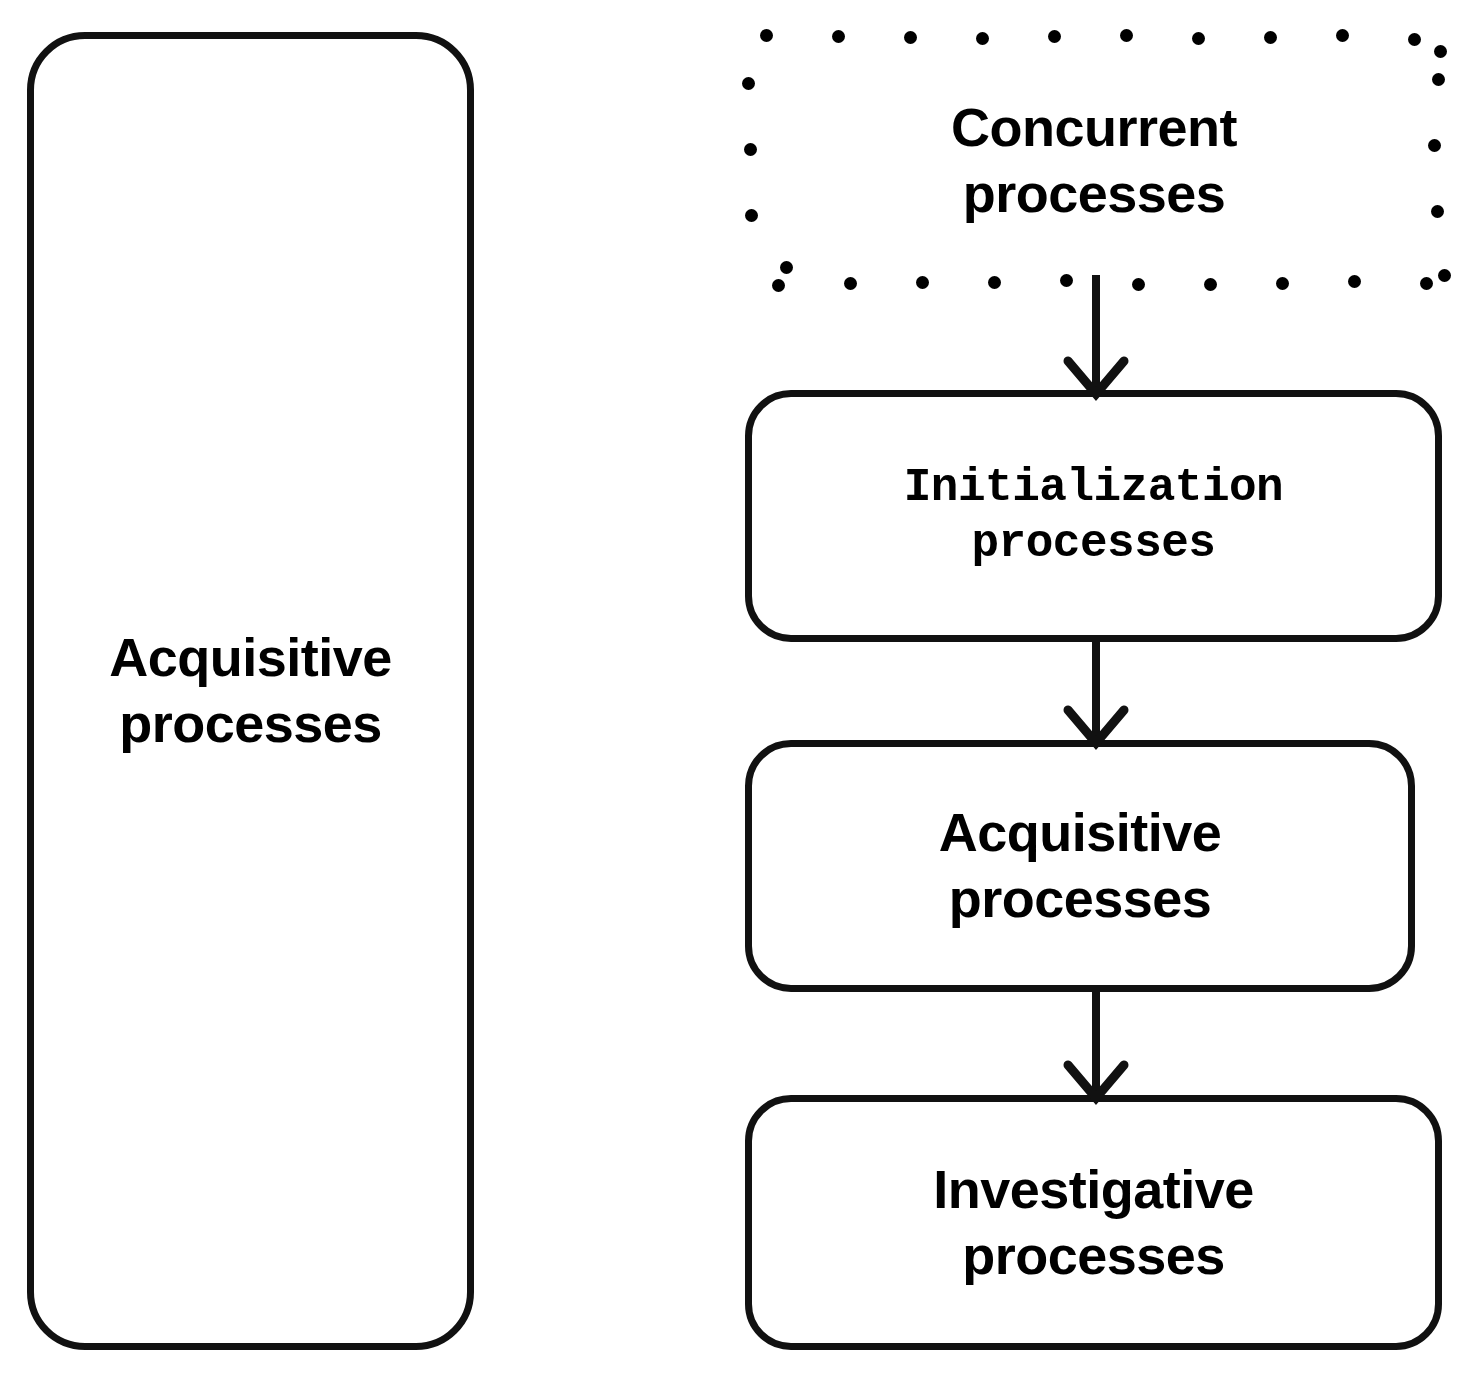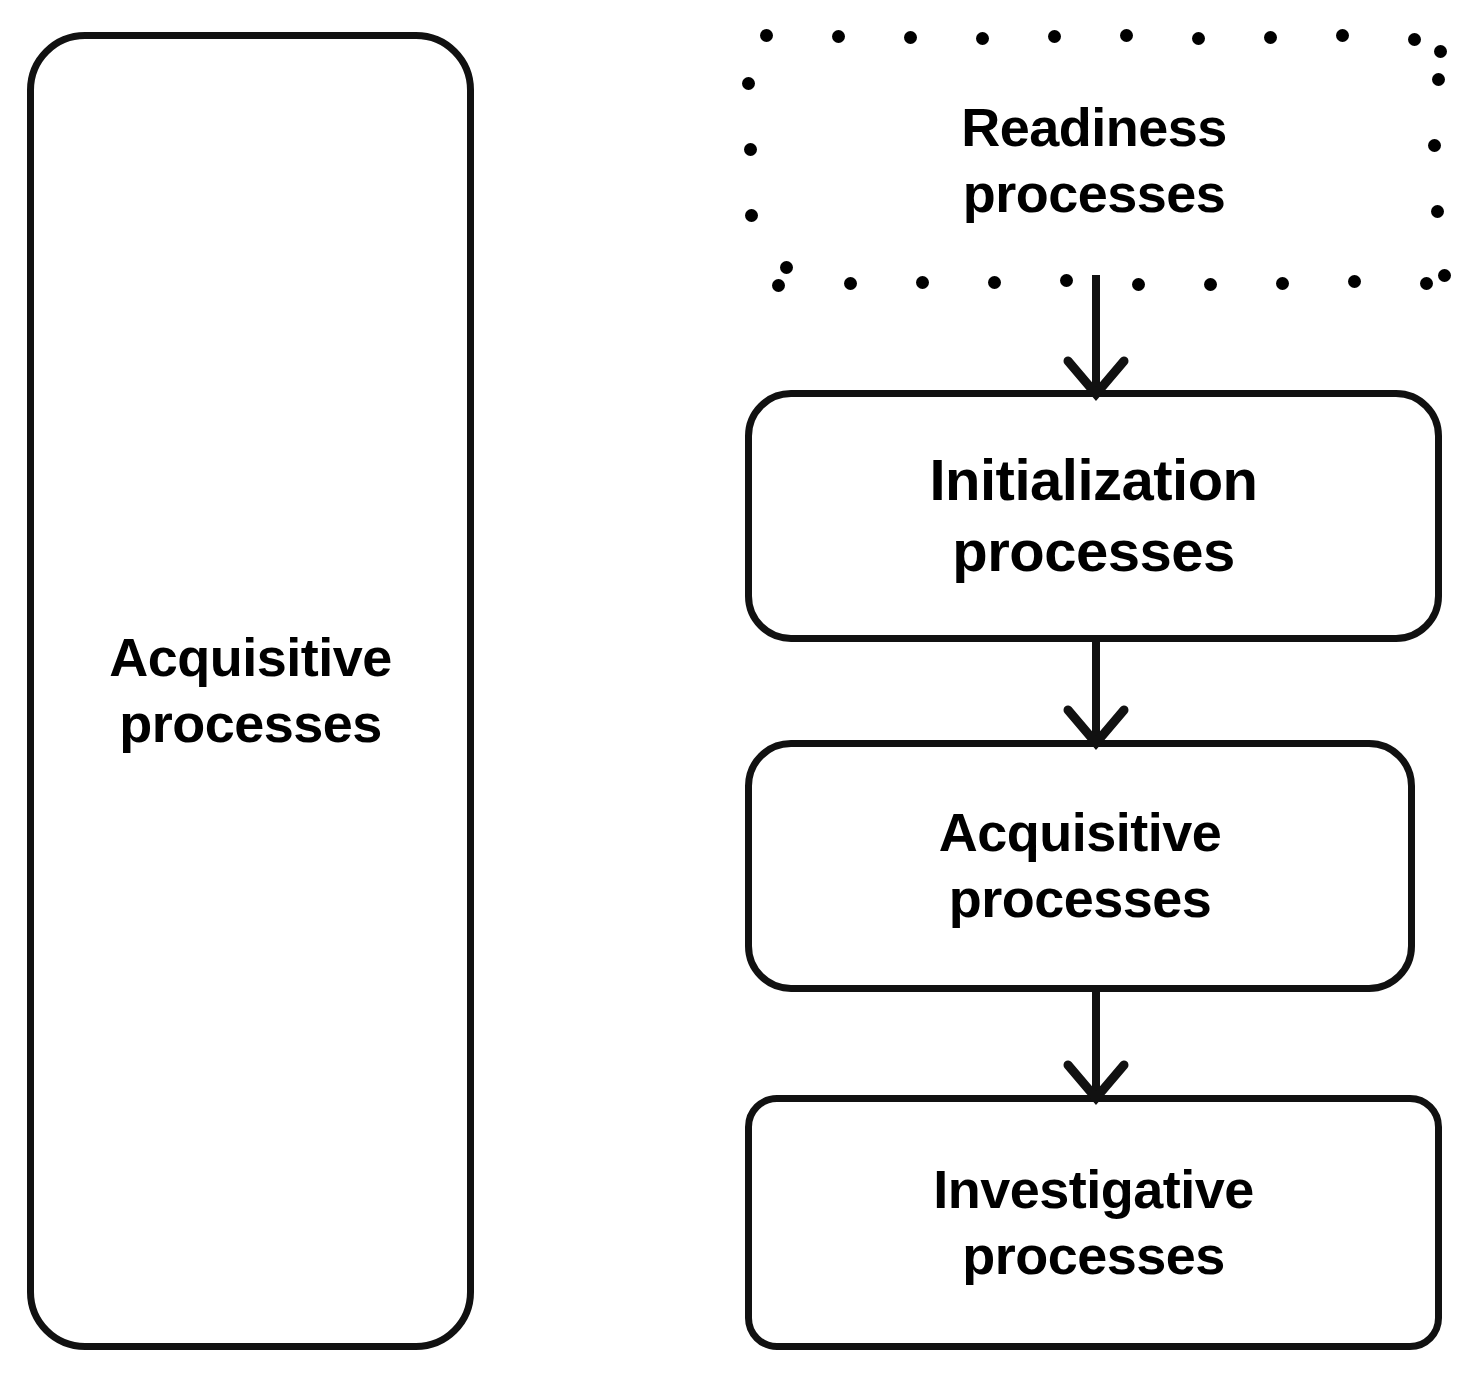--- a/index.html
+++ b/index.html
@@ -62,21 +62,21 @@
 <body>
 
 <div id="canvas">
 
   <div class="node solid-node tall-node" id="node-concurrent" style="left:27px; top:32px; width:447px; height:1318px; font-size:54px;">
     <span class="node-label">Acquisitive
 processes</span>
   </div>
 
   <div class="node" id="dotted-node" style="left:742px; top:29px; width:704px; height:264px; font-size:54px;">
-    <span class="node-label">Readiness
+    <span class="node-label">Concurrent
 processes</span>
   <span class="dotted-dot" style="left: 17.5px; top: -0.5px;"></span>
       <span class="dotted-dot" style="left: 89.5px; top: 0.5px;"></span>
       <span class="dotted-dot" style="left: 161.5px; top: 1.5px;"></span>
       <span class="dotted-dot" style="left: 233.5px; top: 2.5px;"></span>
       <span class="dotted-dot" style="left: 305.5px; top: 0.5px;"></span>
       <span class="dotted-dot" style="left: 377.5px; top: -0.5px;"></span>
       <span class="dotted-dot" style="left: 449.5px; top: 2.5px;"></span>
       <span class="dotted-dot" style="left: 521.5px; top: 1.5px;"></span>
       <span class="dotted-dot" style="left: 593.5px; top: -0.5px;"></span>
@@ -95,31 +95,31 @@
       <span class="dotted-dot" style="left: 1.5px; top: 113.5px;"></span>
       <span class="dotted-dot" style="left: 2.5px; top: 179.5px;"></span>
       <span class="dotted-dot" style="left: 689.5px; top: 43.5px;"></span>
       <span class="dotted-dot" style="left: 685.5px; top: 109.5px;"></span>
       <span class="dotted-dot" style="left: 688.5px; top: 175.5px;"></span>
       <span class="dotted-dot" style="left: 691.5px; top: 15.5px;"></span>
       <span class="dotted-dot" style="left: 695.5px; top: 239.5px;"></span>
       <span class="dotted-dot" style="left: 37.5px; top: 231.5px;"></span>
     </div>
 
-  <div class="node solid-node" id="node-initialization" style="left:745px; top:390px; width:697px; height:252px; font-size:58px;">
+  <div class="node solid-node" id="node-initialization" style="left:745px; top:390px; width:697px; height:252px; font-size:46px;font-family:Liberation Mono, monospace;">
     <span class="node-label">Initialization
 processes</span>
   </div>
 
   <div class="node solid-node" id="node-acquisitive" style="left:745px; top:740px; width:670px; height:252px; font-size:54px;">
     <span class="node-label">Acquisitive
 processes</span>
   </div>
 
-  <div class="node solid-node" id="node-investigative" style="left:745px; top:1095px; width:697px; height:255px; font-size:54px;border-radius:32px;">
+  <div class="node solid-node" id="node-investigative" style="left:745px; top:1095px; width:697px; height:255px; font-size:54px;">
     <span class="node-label">Investigative
 processes</span>
   </div>
 
   <svg class="arrow-svg" id="arrow-0" style="left:1040px; top:275px; width:120px; height:125px;" viewBox="0 0 120 125">
     <line x1="56" y1="0" x2="56" y2="120" stroke="#111111" stroke-width="8"></line>
     <polyline points="28,86 56,119 84,86" fill="none" stroke="#111111" stroke-width="9" stroke-linecap="round"></polyline>
   </svg>
 
   <svg class="arrow-svg" id="arrow-1" style="left:1040px; top:636px; width:120px; height:112px;" viewBox="0 0 120 112">

